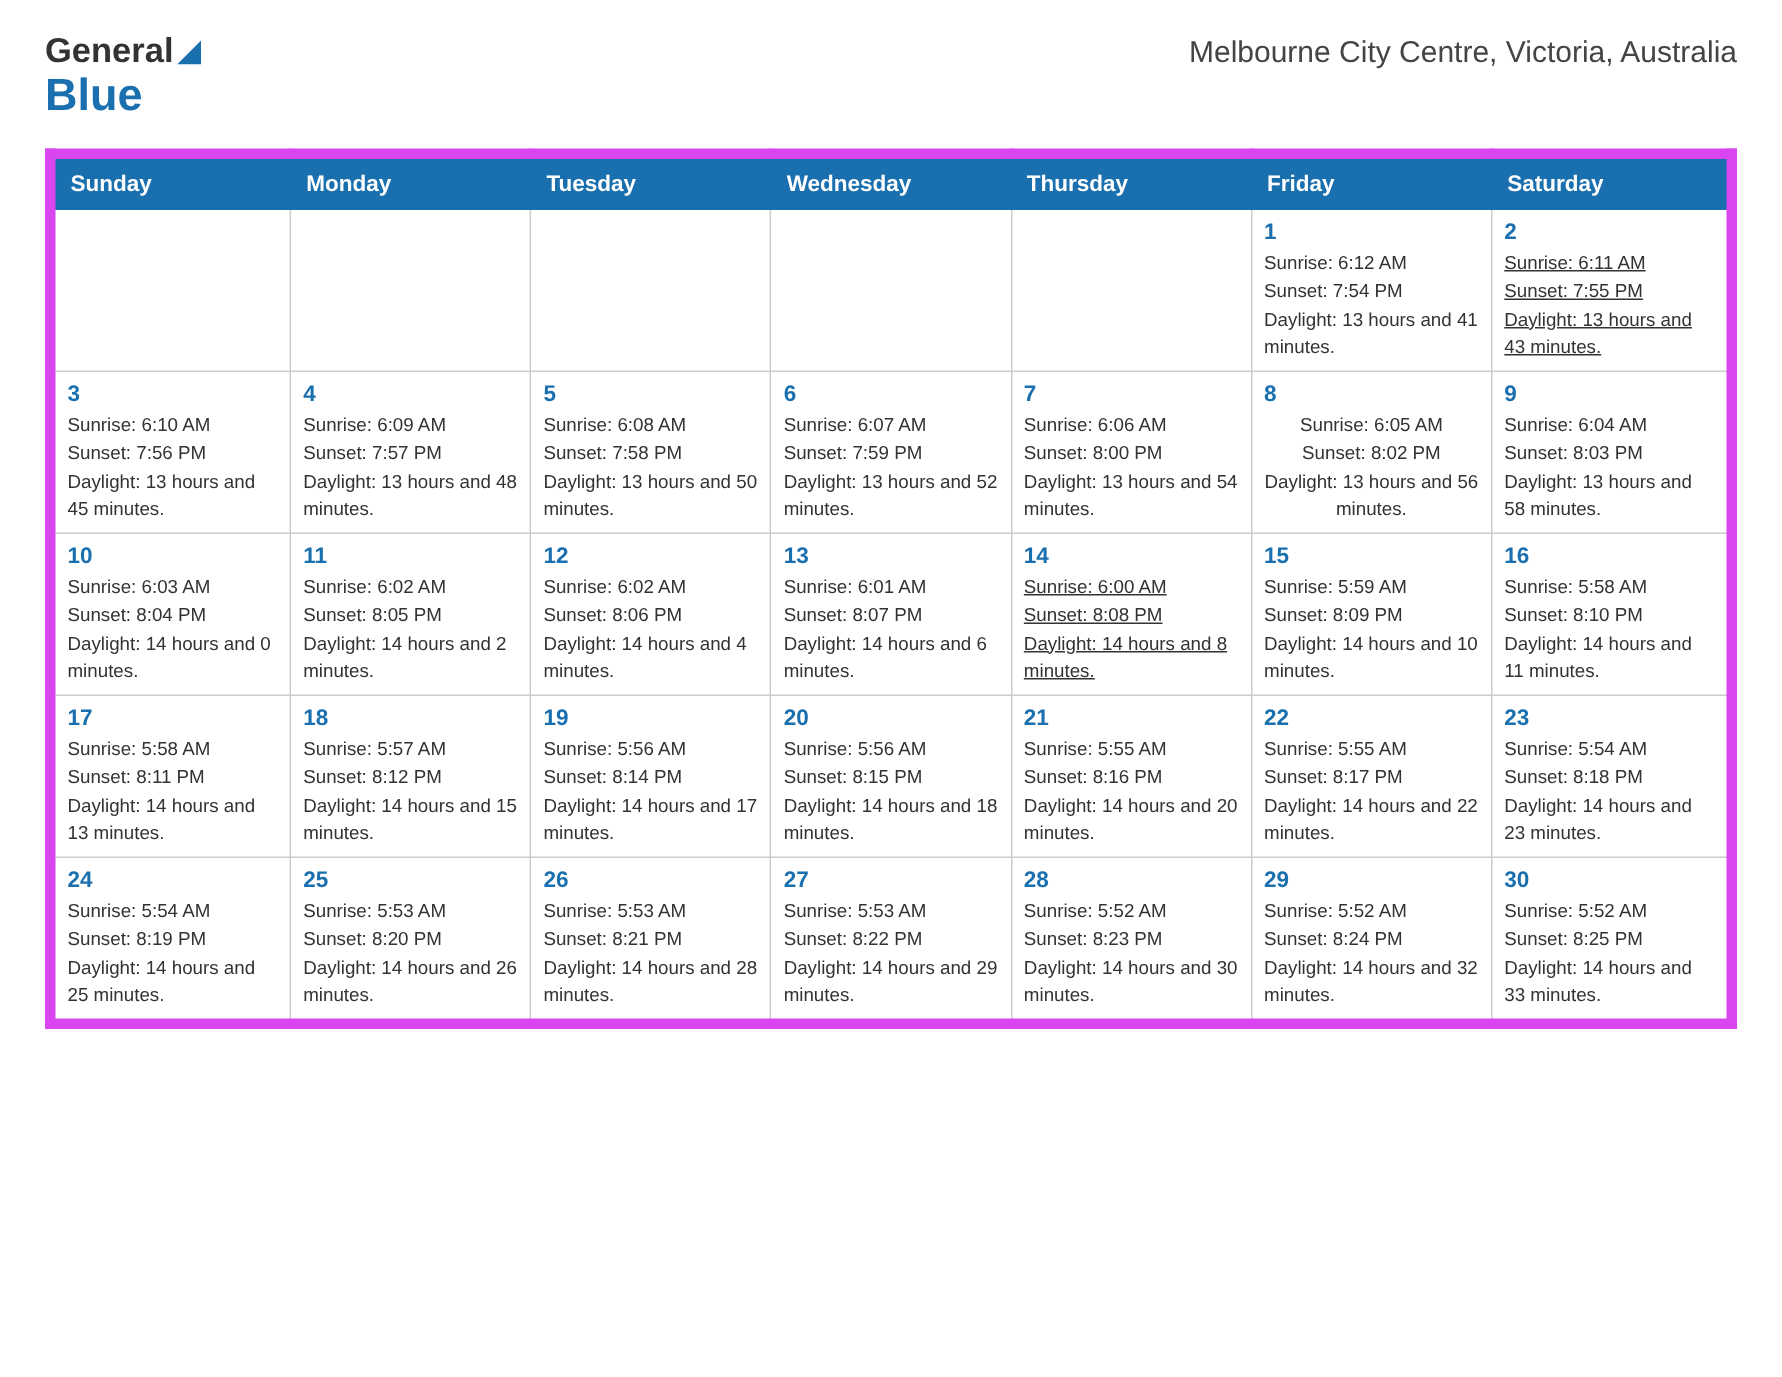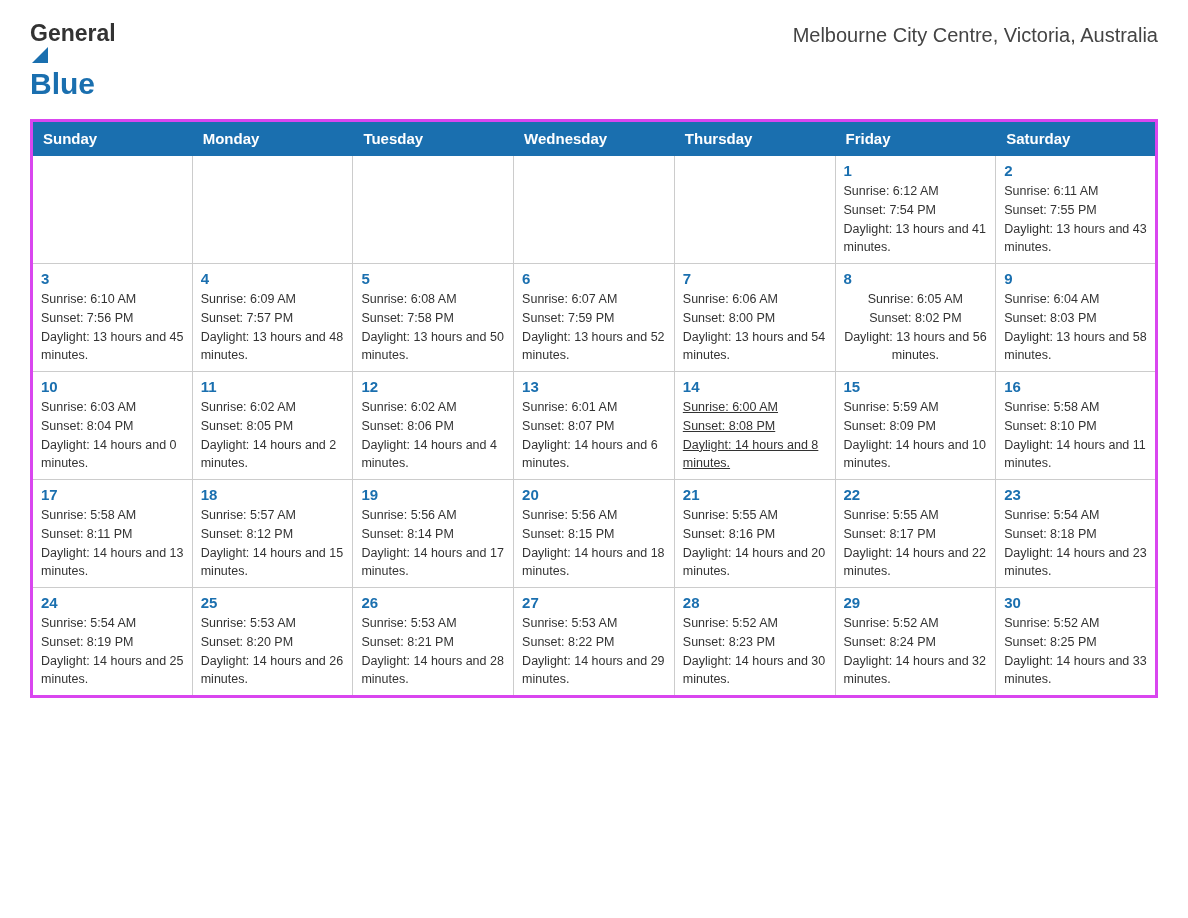--- a/index.html
+++ b/index.html
@@ -25,21 +25,21 @@
       line-height: 1.1;
     }
     .location-title {
       font-size: 20px;
       color: #444;
       margin-top: 4px;
     }
     .calendar-table {
       width: 100%;
       border-collapse: collapse;
-      border: 3px solid #d946ef;
+      border: 7px solid #d946ef;
     }
     .calendar-table th {
       background-color: #1a6faf;
       color: #fff;
       font-size: 15px;
       font-weight: bold;
       padding: 8px 10px;
       text-align: left;
       border: 1px solid #1a6faf;
     }
@@ -65,22 +65,22 @@
       line-height: 1.5;
     }
     .empty-cell {
       background: #fff;
     }
     tr td {
       background: #fff;
     }
     .logo-row {
       display: flex;
-      flex-direction: column;
-      align-items: flex-start;
+      flex-direction: row;
+      align-items: flex-end;
     }
     .logo-text-general {
       font-size: 23px;
       font-weight: bold;
       color: #333;
     }
     .logo-triangle {
       display: inline-block;
       margin-left: 2px;
       margin-bottom: 0px;
@@ -136,21 +136,21 @@
         <td class="empty-cell"></td>
         <td class="empty-cell"></td>
         <td>
           <span class="day-number">1</span>
           <div class="day-info" style="white-space: pre-line;">Sunrise: 6:12 AM
 Sunset: 7:54 PM
 Daylight: 13 hours and 41 minutes.</div>
         </td>
         <td>
           <span class="day-number">2</span>
-          <div class="day-info" style="white-space: pre-line;">Sunrise: 6:11 AM
+          <div class="day-info" style="white-space: pre-line; text-decoration: underline;">Sunrise: 6:11 AM
 Sunset: 7:55 PM
 Daylight: 13 hours and 43 minutes.</div>
         </td>
       </tr>
       <tr>
         <td>
           <span class="day-number">3</span>
           <div class="day-info" style="white-space: pre-line;">Sunrise: 6:10 AM
 Sunset: 7:56 PM
 Daylight: 13 hours and 45 minutes.</div>

